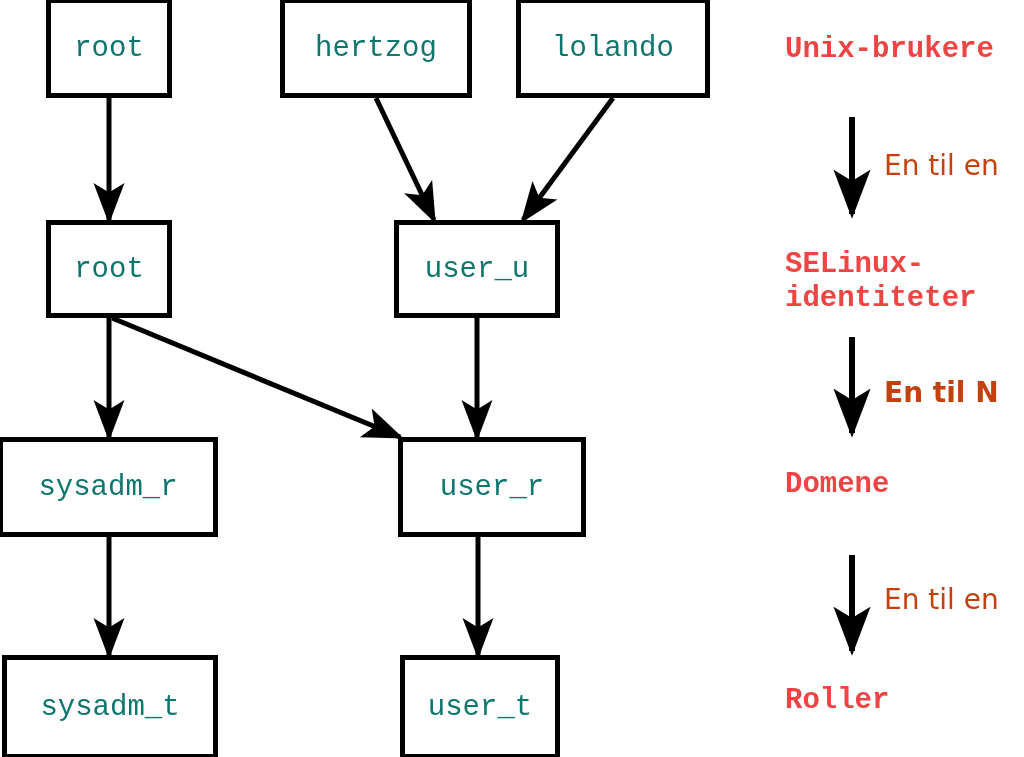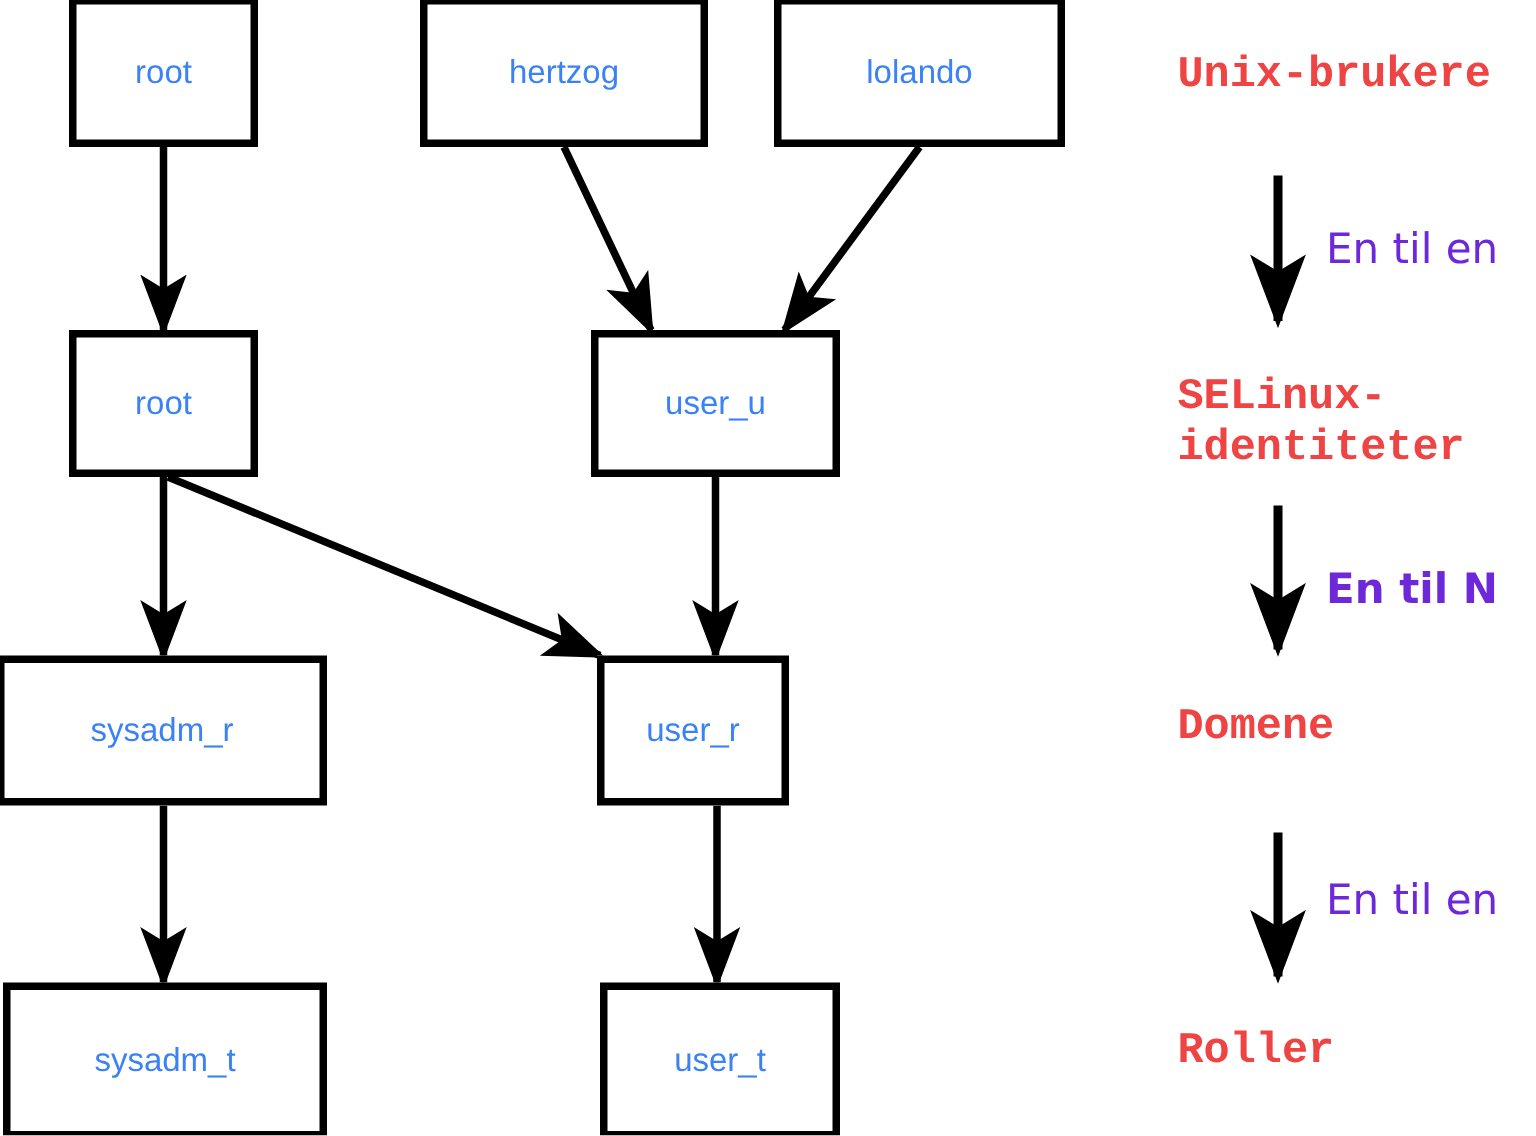--- a/index.html
+++ b/index.html
@@ -29,41 +29,41 @@
   .node-box {
     position: absolute;
     box-sizing: border-box;
     background: #ffffff;
     border: 5px solid #000000;
     display: flex;
     align-items: center;
     justify-content: center;
   }
   .node-label {
-    font-family: Liberation Sans, sans-serif;
-    font-size: 22px;
-    color: #3b82f6;
+    font-family: Liberation Mono, monospace;
+    font-size: 29px;
+    color: #0f766e;
     line-height: 1;
     white-space: nowrap;
   }
   .legend-label {
     position: absolute;
     font-family: Liberation Mono, monospace;
     font-size: 29px;
     font-weight: bold;
     color: #ef4444;
     line-height: 1.16;
     white-space: pre;
   }
   .legend-edge-label {
     position: absolute;
     font-family: "DejaVu Sans", "Liberation Sans", sans-serif;
     font-size: 28px;
     font-weight: normal;
-    color: #6d28d9;
+    color: #c2410c;
     line-height: 1;
     white-space: nowrap;
   }
 </style>
 </head>
 <body>
 
 <div id="canvas">
 
   <svg class="layer" viewBox="0 0 1024 757" xmlns="http://www.w3.org/2000/svg">
@@ -101,21 +101,21 @@
       </div>
       <div class="node-box" style="left: 46px; top: 220px; width: 126px; height: 98px; border-color: rgb(0, 0, 0); background: rgb(255, 255, 255);">
         <span class="node-label">root</span>
       </div>
       <div class="node-box" style="left: 394px; top: 220px; width: 166px; height: 98px; border-color: rgb(0, 0, 0); background: rgb(255, 255, 255); text-align: right;">
         <span class="node-label">user_u</span>
       </div>
       <div class="node-box" style="left: -2px; top: 437px; width: 220px; height: 100px; border-color: rgb(0, 0, 0); background: rgb(255, 255, 255);">
         <span class="node-label">sysadm_r</span>
       </div>
-      <div class="node-box" style="left: 398px; top: 437px; width: 128px; height: 100px; border-color: rgb(0, 0, 0); background: rgb(255, 255, 255);">
+      <div class="node-box" style="left: 398px; top: 437px; width: 188px; height: 100px; border-color: rgb(0, 0, 0); background: rgb(255, 255, 255);">
         <span class="node-label">user_r</span>
       </div>
       <div class="node-box" style="left: 2px; top: 655px; width: 216px; height: 104px; border-color: rgb(0, 0, 0); background: rgb(255, 255, 255);">
         <span class="node-label">sysadm_t</span>
       </div>
       <div class="node-box" style="left: 400px; top: 655px; width: 160px; height: 104px; border-color: rgb(0, 0, 0); background: rgb(255, 255, 255);">
         <span class="node-label">user_t</span>
       </div>
     </div>
 

